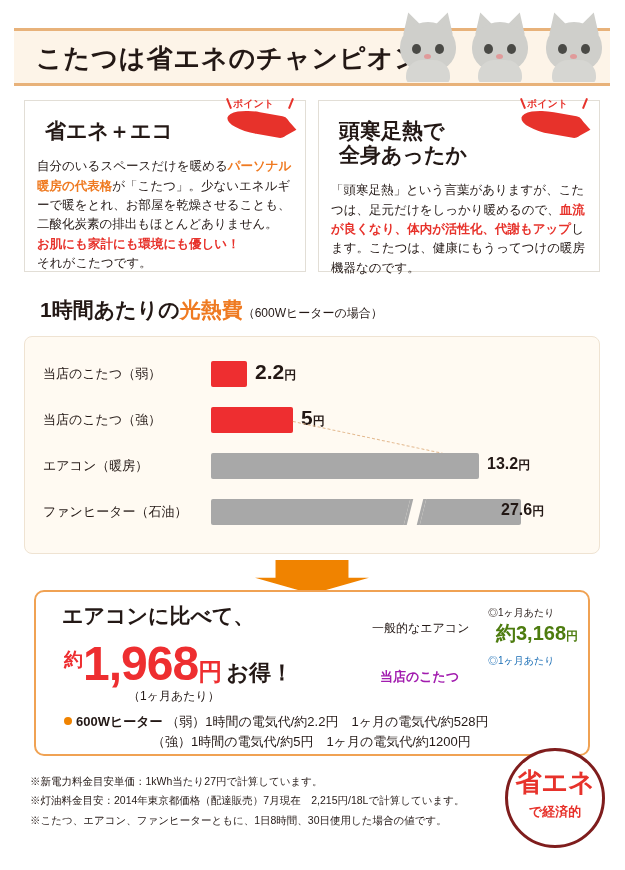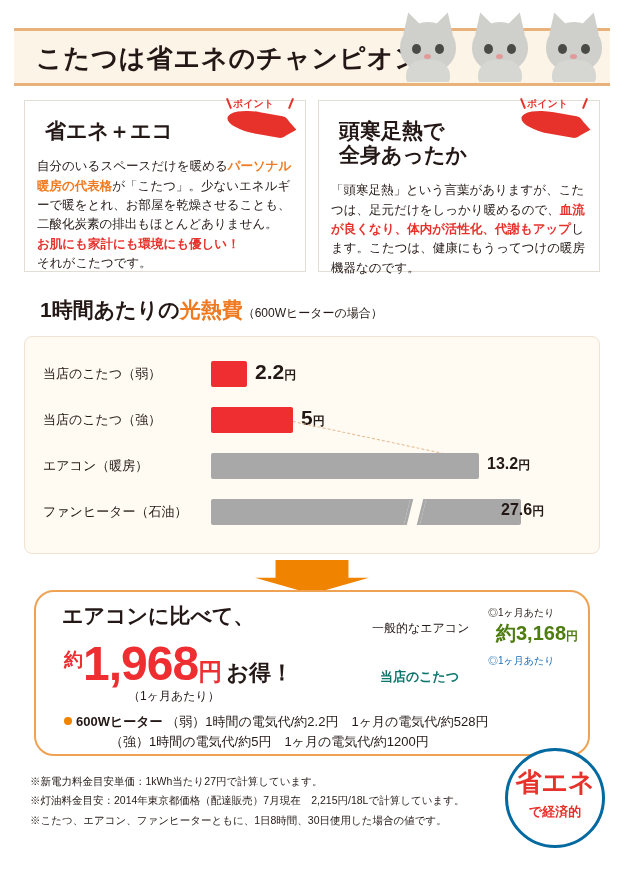--- a/index.html
+++ b/index.html
@@ -122,51 +122,51 @@
   
   .big-arrow{
     position:absolute;left:255px;top:560px;width:114px;height:34px;
     background:#f08300;
     clip-path:polygon(18% 0,82% 0,82% 52%,100% 52%,50% 100%,0 52%,18% 52%);
   }
 
   
   .save-box{
     position:absolute;left:34px;top:590px;width:556px;height:166px;
-    border:2px solid #f0a253;border-radius:20px;background:#fff;box-sizing:border-box;
+    border:2px solid #f0a253;border-radius:10px;background:#fff;box-sizing:border-box;
   }
   .save-head{
     position:absolute;left:26px;top:10px;font-size:21px;font-weight:bold;
   }
   .save-amount{
     position:absolute;left:28px;top:44px;white-space:nowrap;
   }
   .save-amount .yaku{font-size:19px;color:#ee2e30;font-weight:bold;vertical-align:14px;}
   .save-amount .num{font-size:48px;color:#ee2e30;font-weight:bold;letter-spacing:-1px;}
   .save-amount .yen{font-size:24px;color:#ee2e30;font-weight:bold;}
   .save-amount .otoku{font-size:22px;font-weight:bold;color:#231815;}
   .save-sub{
     position:absolute;left:92px;top:96px;font-size:12px;
   }
   .cmp-label{position:absolute;font-size:12px;}
-  .cmp-label.blue{color:#0f766e;font-weight:bold;font-size:13px;}
+  .cmp-label.blue{color:#a21caf;font-weight:bold;font-size:13px;}
   .cmp-small{position:absolute;font-size:10px;}
   .cmp-big{position:absolute;font-weight:bold;}
   .cmp-big.gray{font-size:20px;color:#4d7c0f;}
   .cmp-big.blue{font-size:22px;color:#1b6eb5;}
   .cmp-big .yen{font-size:12px;}
   .heater-note{
     position:absolute;left:28px;top:120px;font-size:13px;line-height:1.5;
   }
   .dot{display:inline-block;width:8px;height:8px;border-radius:50%;background:#f08300;margin-right:4px;vertical-align:1px;}
 
   
   .stamp{
     position:absolute;right:20px;top:748px;width:94px;height:94px;border-radius:50%;
-    border:3px solid #0369a1;background:#fff;
+    border:3px solid #7f1d1d;background:#fff;
   }
   .stamp .l1{position:absolute;top:14px;width:100%;text-align:center;font-size:26px;font-weight:bold;color:#e7322b;}
   .stamp .l2{position:absolute;top:52px;width:100%;text-align:center;font-size:13px;font-weight:bold;color:#e7322b;}
 
   
   .notes{
     position:absolute;left:30px;top:772px;width:470px;font-size:10.5px;line-height:1.85;color:#231815;
   }
 </style>
 </head>
@@ -291,21 +291,21 @@
     <div class="cmp-big gray" style="left:460px;top:28px;">
       <span>約3,168</span><span class="yen">円</span>
     </div>
 
     <div class="cmp-label blue" style="left:344px;top:76px;">当店のこたつ</div>
     <div class="cmp-small" style="left:452px;top:62px;color:#1b6eb5;">◎1ヶ月あたり</div>
 
     <div class="heater-note">
       <span class="dot"></span><b>600Wヒーター</b>
       <span>（弱）1時間の電気代/約2.2円　1ヶ月の電気代/約528円</span><br>
-      <span style="margin-left:46px;display:inline-block">（強）1時間の電気代/約5円　1ヶ月の電気代/約1200円</span>
+      <span style="margin-left:88px;display:inline-block">（強）1時間の電気代/約5円　1ヶ月の電気代/約1200円</span>
     </div>
   </div>
 
   <div class="stamp">
     <div class="l1">省エネ</div>
     <div class="l2">で経済的</div>
   </div>
 
   <div class="notes">
     <div>※新電力料金目安単価：1kWh当たり27円で計算しています。</div>

